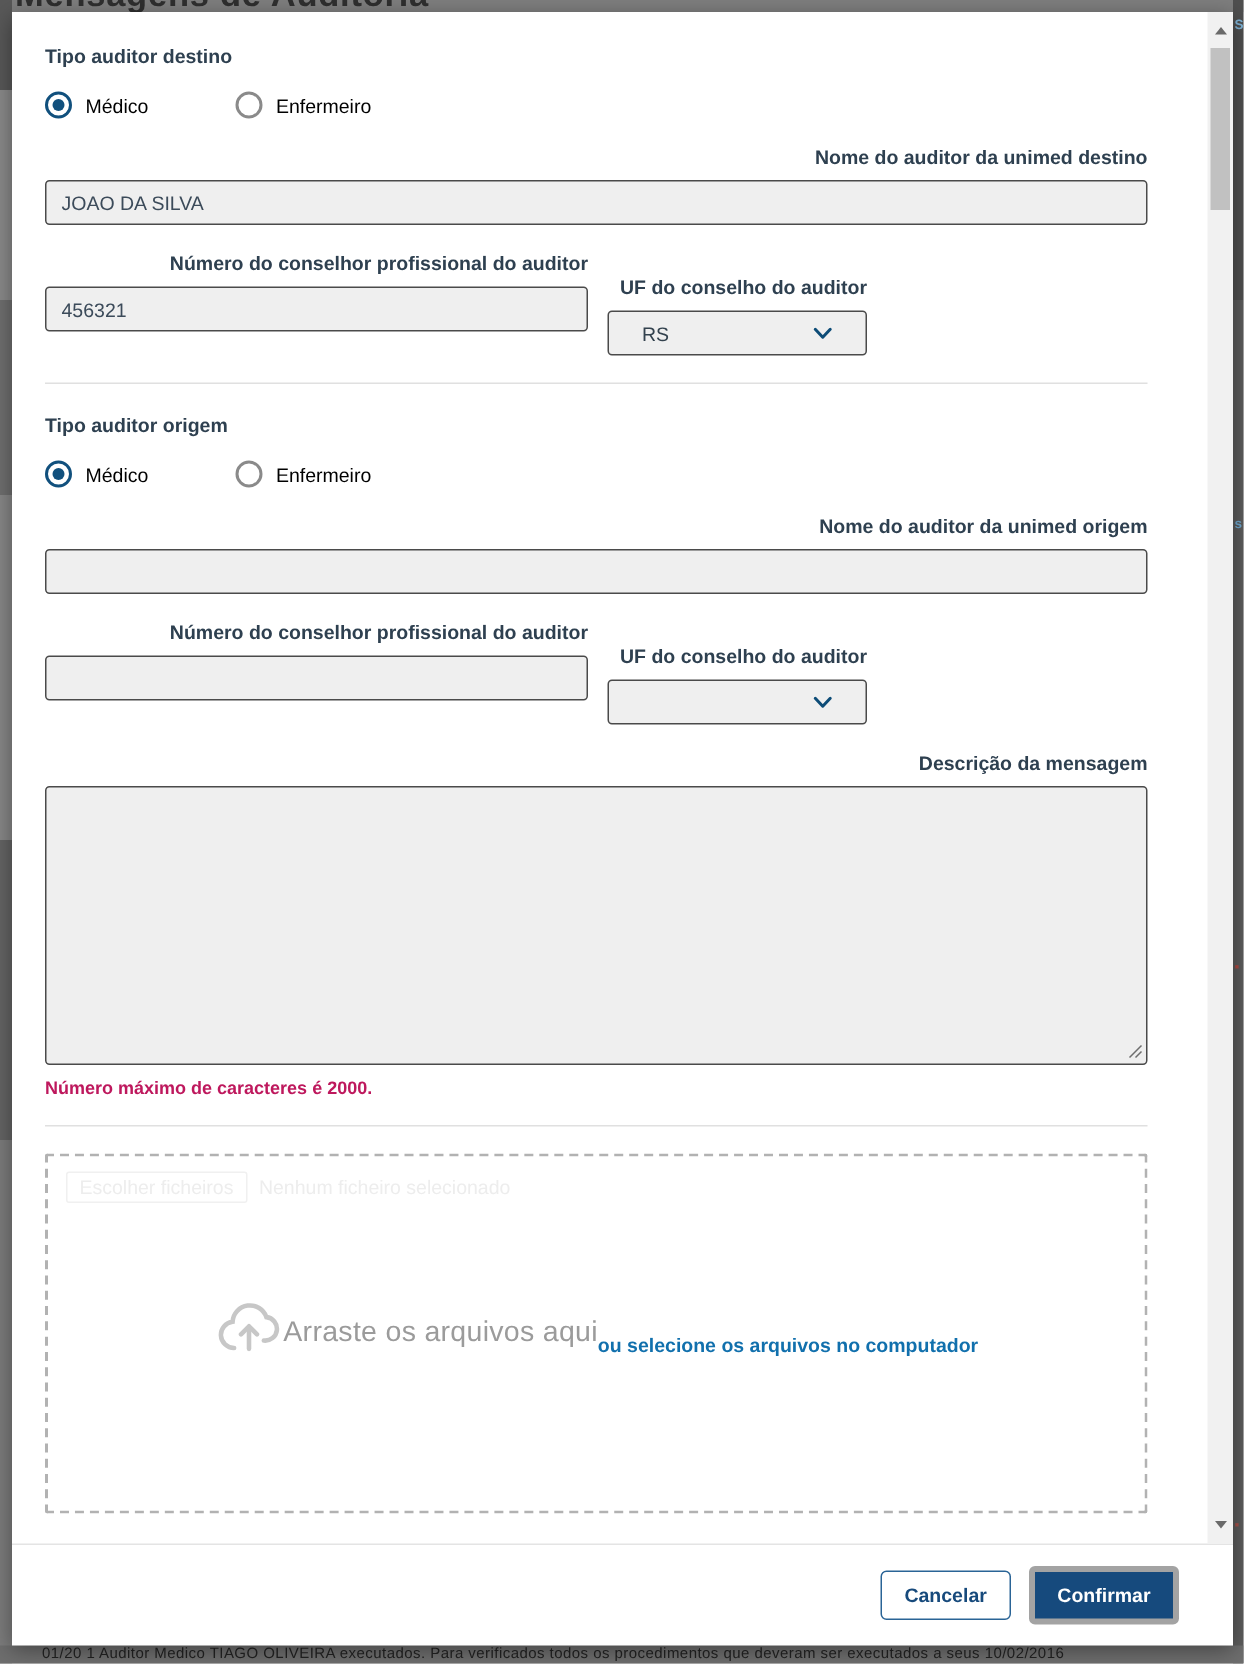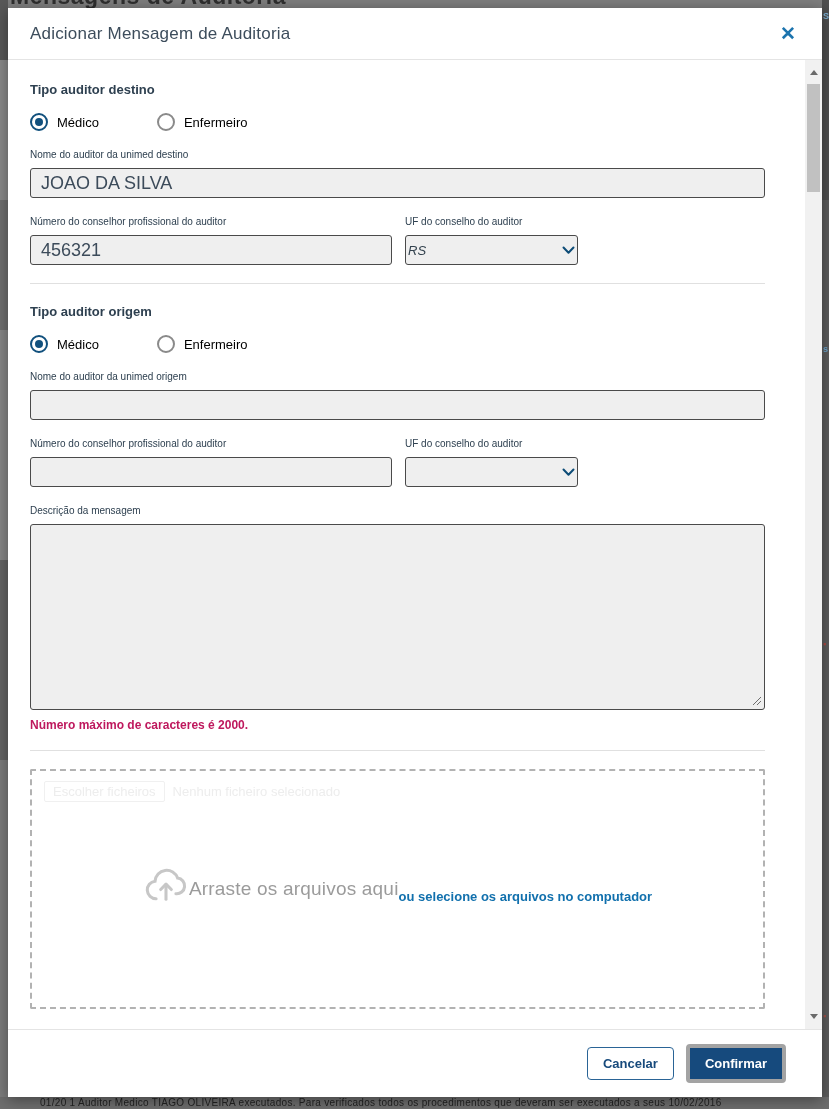--- a/index.html
+++ b/index.html
@@ -14,21 +14,21 @@
                   font-weight:700; color:#2f2f2f; letter-spacing:.5px;
                   border-bottom:2px solid #2f2f2f; padding-bottom:1px; }
   .backdrop-left { position:absolute; top:0; left:0; width:8px; bottom:0;
                   background:linear-gradient(#585858 0 60px,#8a8a8a 60px 200px,#6f6f6f 200px 330px,
                   #878787 330px 560px,#646464 560px 760px,#7c7c7c 760px 100%); }
   .backdrop-right { position:absolute; top:0; right:0; width:7px; bottom:0;
                   background:linear-gradient(#4f4f4f 0 200px,#5d5d5d 200px 100%); }
   .frag { position:absolute; font-size:9px; font-weight:700; line-height:9px; }
   .backdrop-bottom { position:absolute; left:0; right:0; bottom:0; height:12px; overflow:hidden;
                   background:#6e6e6e; }
-  .backdrop-bottom .row-frag { position:absolute; top:0; left:40px; font-size:10px; color:#222;
+  .backdrop-bottom .row-frag { position:absolute; top:0; left:28px; font-size:10px; color:#222;
                   white-space:nowrap; letter-spacing:.3px; }
 
   
   .modal { position:absolute; left:8px; top:8px; width:814px; height:1089px; background:#fff;
            box-shadow:0 3px 14px rgba(0,0,0,.4); display:flex; flex-direction:column; }
   .modal-header { flex:none; height:52px; display:flex; align-items:center;
            justify-content:space-between; padding:0 26px 0 22px; border-bottom:1px solid #e4e4e4; }
   .modal-title { font-size:17px; color:#3d4d5c; font-weight:500; letter-spacing:.2px; }
   .close-btn { font-size:19px; color:#1c74ae; font-weight:600; cursor:pointer; line-height:1; }
 
@@ -51,30 +51,30 @@
   .section-label { font-size:13px; font-weight:700; color:#2e4050; margin-top:20px; }
   .radio-row { display:flex; align-items:center; margin-top:16px; }
   .radio-opt { display:flex; align-items:center; margin-right:58px; cursor:pointer; }
   .radio-circle { width:18px; height:18px; border-radius:50%; border:2px solid #8a8a8a;
                   background:#fff; margin-right:9px; position:relative; flex:none; }
   .radio-circle.checked { border-color:#11507d; }
   .radio-circle.checked::after { content:""; position:absolute; inset:3px; border-radius:50%;
                   background:#11507d; }
   .radio-label { font-size:13px; color:#000000; }
 
-  .field-label { font-size:10px; font-weight:400; color:#2e4050; margin-top:18px; margin-bottom:8px; }
+  .field-label { font-size:13px; font-weight:700; color:#2e4050; margin-top:18px; margin-bottom:8px;text-align:right; }
   .text-input { width:100%; height:30px; background:#efefef; border:1px solid #4a4a4a;
-                border-radius:3px; padding:0 10px; font-size:18px; color:#3c4b5a;
+                border-radius:3px; padding:0 10px; font-size:13px; color:#3c4b5a;
                 font-family:"Liberation Sans", sans-serif; }
   .row-two { display:flex; }
   .col-number { width:362px; margin-right:13px; }
-  .col-uf { width:173px; }
+  .col-uf { width:173px;margin-top:16px; }
   .select-box { width:173px; height:30px; background:#efefef; border:1px solid #4a4a4a;
                 border-radius:3px; display:flex; align-items:center; justify-content:space-between;
-                padding:0 2px; font-size:13px; color:#33424e; cursor:pointer;font-style:italic; }
+                padding:0 22px; font-size:13px; color:#33424e; cursor:pointer; }
 
   .divider { border:none; border-top:1px solid #e0e0e0; margin-top:18px; }
 
   .textarea-wrap { position:relative; }
   .desc-textarea { width:100%; height:186px; background:#efefef; border:1px solid #4a4a4a;
                 border-radius:3px; resize:none; padding:8px 10px; font-size:13px; color:#3c4b5a;
                 font-family:"Liberation Sans", sans-serif; display:block; }
   .resize-grip { position:absolute; right:3px; bottom:4px; }
   .helper-text { font-size:12px; color:#be185d; margin-top:8px;font-weight:bold; }
 
@@ -110,24 +110,20 @@
   <span class="frag" style="top:345px; left:1px; color:#6fa8cf;">s</span>
   <span class="frag" style="top:640px; left:1px; color:#b04a42;">▪</span>
   <span class="frag" style="top:1012px; left:1px; color:#a8524a;">▪</span>
 </div>
 <div class="backdrop-bottom">
   <span class="row-frag">01/20      1      Auditor Medico      TIAGO OLIVEIRA           executados. Para verificados todos os procedimentos que deveram ser executados a seus      10/02/2016</span>
 </div>
 
 <div class="modal">
 
-  <div class="modal-header">
-    <div class="modal-title">Adicionar Mensagem de Auditoria</div>
-    <div class="close-btn">✕</div>
-  </div>
 
   <div class="modal-body">
     <div class="body-inner">
 
       
       <div class="section-label" style="margin-top:8px;">Tipo auditor destino</div>
       <div class="radio-row">
         <div class="radio-opt">
           <span class="radio-circle checked"></span>
           <span class="radio-label">Médico</span>

